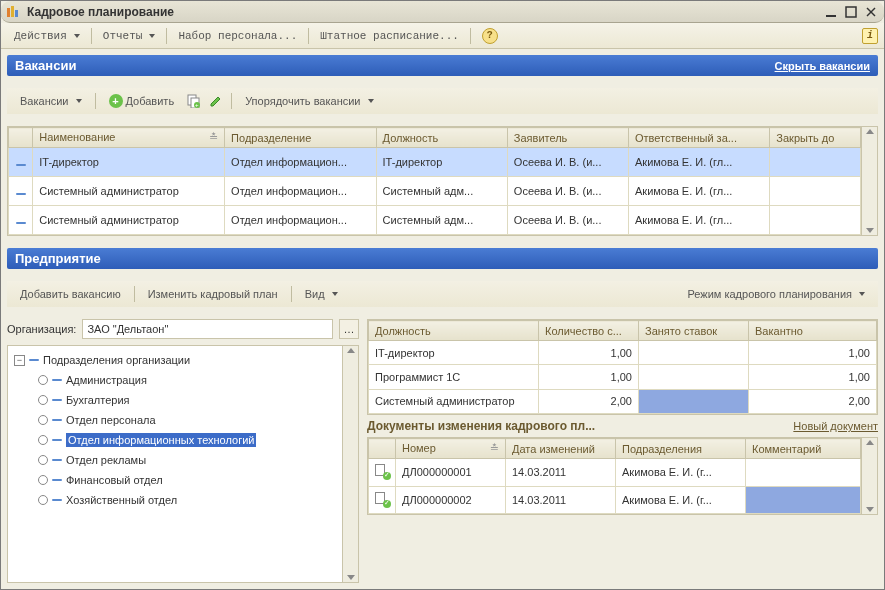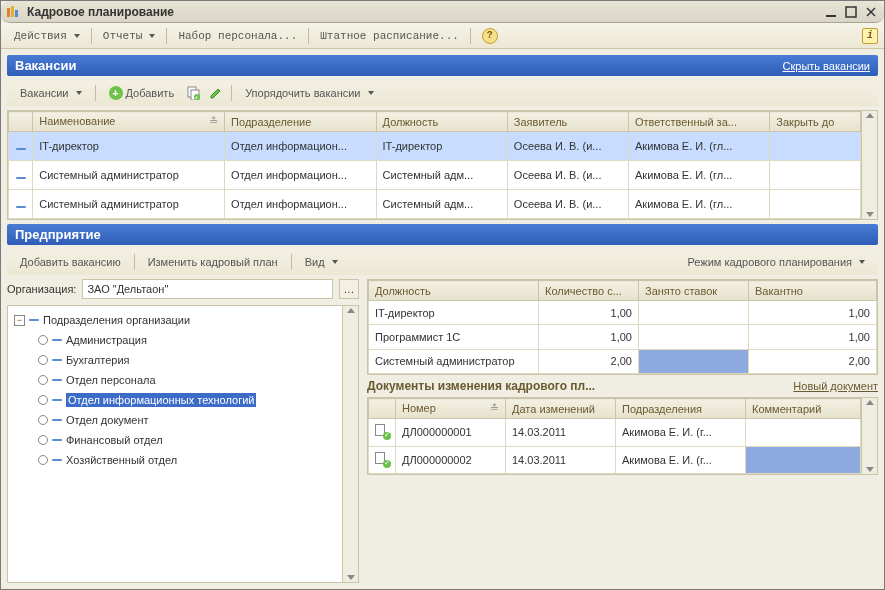--- a/index.html
+++ b/index.html
@@ -57,30 +57,30 @@
     display: flex; align-items: center; justify-content: center;
     font-weight: bold; color: #7a5a10; font-size: 10px;
   }
   .info-icon {
     width: 16px; height: 16px; margin-left: auto;
     background: #fff2b0; border: 1px solid #c0a030; border-radius: 2px;
     display: flex; align-items: center; justify-content: center;
     font-weight: bold; color: #7a5a10; font-size: 10px; font-style: italic;
   }
 
-  .content { flex: 1; padding: 6px; display: flex; flex-direction: column; gap: 4px; overflow: hidden; }
+  .content { flex: 1; padding: 6px; display: flex; flex-direction: column; gap: 12px; overflow: hidden; }
 
   .section-hdr {
     background: linear-gradient(#4a7cd4, #2e5db8);
     color: #fff; font-weight: bold; font-size: 13px;
     padding: 3px 8px;
     display: flex; align-items: center;
     border-radius: 2px;
   }
-  .section-hdr a { color: #fff; text-decoration: underline; font-weight: normal; font-size: 11px; margin-left: auto; }
+  .section-hdr a { color: #fff; text-decoration: underline; font-weight: bold; font-size: 11px; margin-left: auto; }
 
   .sub-toolbar {
     height: 26px;
     background: linear-gradient(#f3f0e3, #ece8d4);
     display: flex; align-items: center;
     padding: 0 6px; gap: 4px;
   }
   .icon-btn { width: 18px; height: 18px; display: inline-flex; align-items: center; justify-content: center; }
   .plus-circle {
     width: 14px; height: 14px; border-radius: 50%;
@@ -340,21 +340,21 @@
                 <span class="tree-label">Отдел персонала</span>
               </div>
             <div class="tree-row indent1 sel">
                 <span class="radio"></span>
                 <span class="dash-ic"></span>
                 <span class="tree-label">Отдел информационных технологий</span>
               </div>
             <div class="tree-row indent1">
                 <span class="radio"></span>
                 <span class="dash-ic"></span>
-                <span class="tree-label">Отдел документ</span>
+                <span class="tree-label">Отдел рекламы</span>
               </div>
             <div class="tree-row indent1">
                 <span class="radio"></span>
                 <span class="dash-ic"></span>
                 <span class="tree-label">Финансовый отдел</span>
               </div>
             <div class="tree-row indent1">
                 <span class="radio"></span>
                 <span class="dash-ic"></span>
                 <span class="tree-label">Хозяйственный отдел</span>

